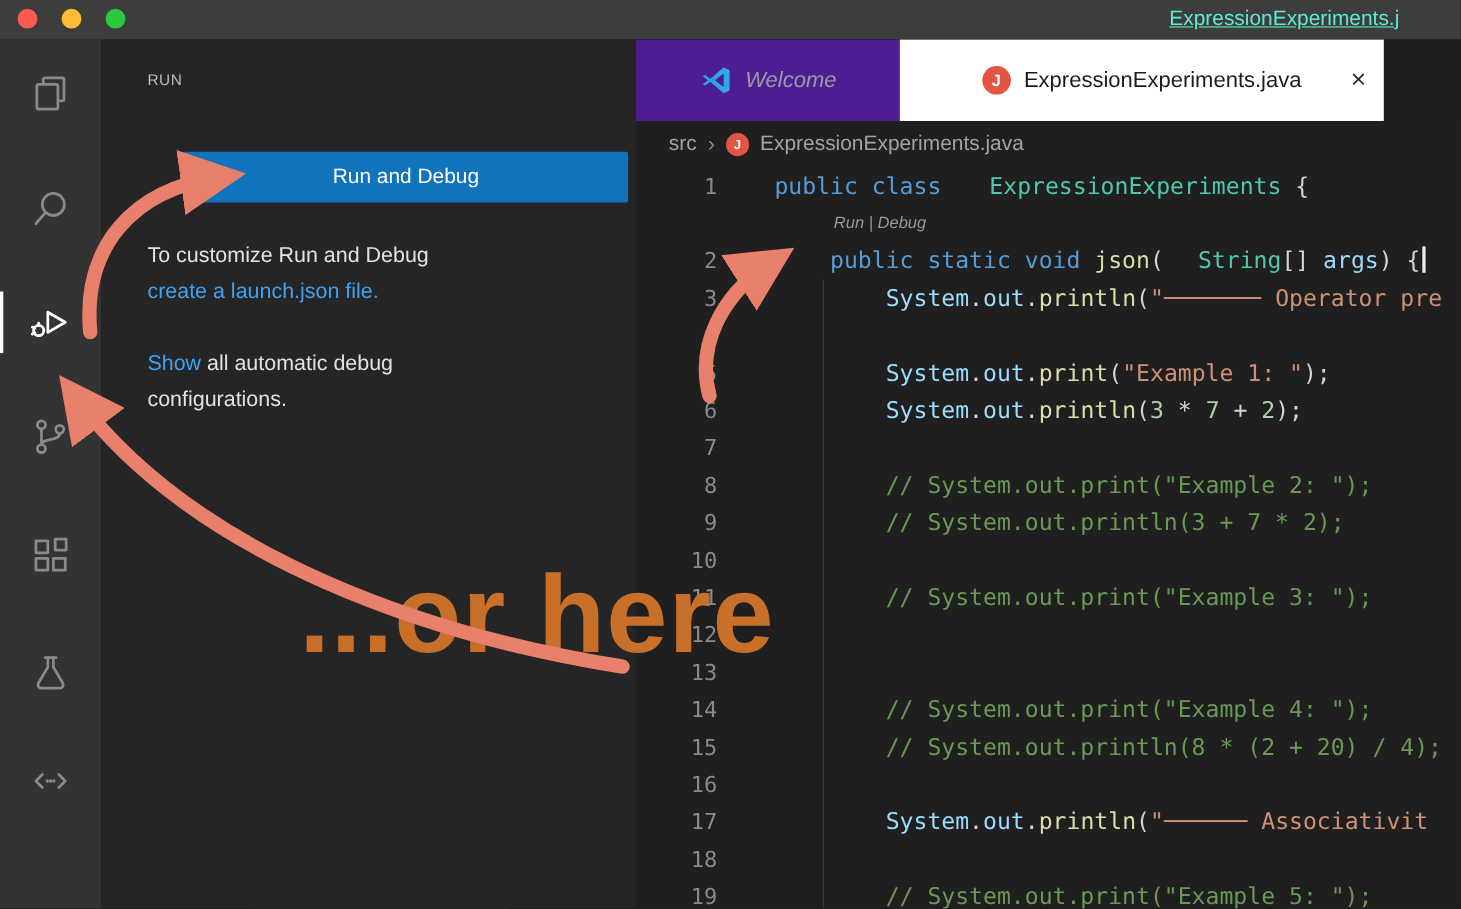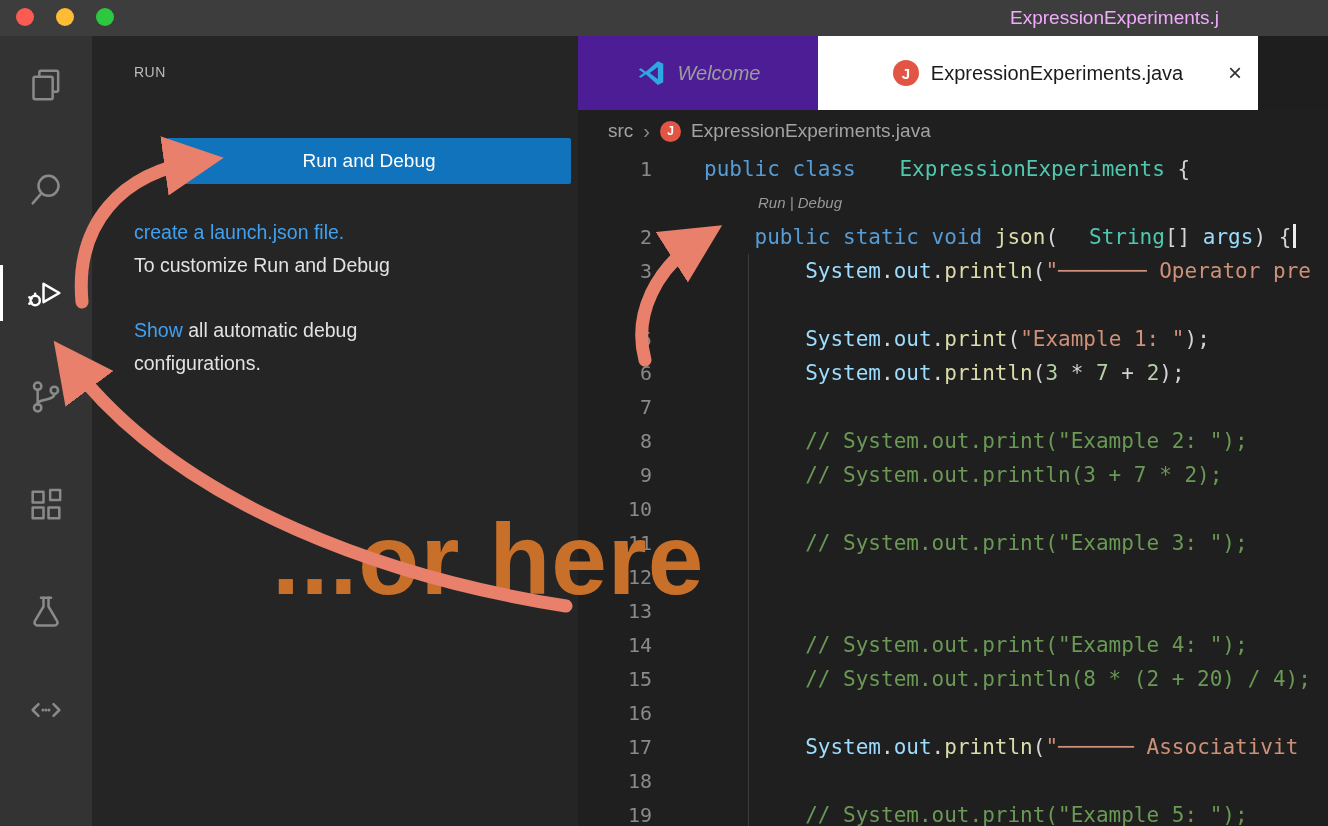--- a/index.html
+++ b/index.html
@@ -6,21 +6,21 @@
   body{width:1328px;height:826px;overflow:hidden;background:#1f1f1f;
        font-family:"Liberation Sans","DejaVu Sans",sans-serif;position:relative;}
   #root{position:absolute;inset:0;width:1328px;height:826px;overflow:hidden;}
 
   
   .titlebar{position:absolute;top:0;left:0;width:1328px;height:36px;background:#3d3d3d;}
   .light{position:absolute;top:8px;width:18px;height:18px;border-radius:50%;}
   .light.red{left:16px;background:var(--c-traffic_red);}
   .light.yellow{left:56px;background:var(--c-traffic_yellow);}
   .light.green{left:96px;background:var(--c-traffic_green);}
-  .window-title{position:absolute;left:1010px;top:7px;font-size:19px;color:#f0abfc;white-space:nowrap;}
+  .window-title{position:absolute;left:1063px;top:7px;font-size:19px;color:#5eead4;white-space:nowrap;text-decoration:underline;}
 
   
   .activitybar{position:absolute;top:36px;left:0;width:92px;height:790px;background:#333333;}
   .ab-item{position:absolute;left:0;width:92px;height:64px;display:flex;align-items:center;justify-content:center;}
   .ab-item svg{width:40px;height:40px;stroke:#8a8a8a;fill:none;stroke-width:1.5;stroke-linecap:round;stroke-linejoin:round;}
   .ab-item.active svg{stroke:#ffffff;}
   .ab-item.active::before{content:'';position:absolute;left:0;top:4px;width:3px;height:56px;background:#ffffff;}
 
   
   .sidebar{position:absolute;top:36px;left:92px;width:486px;height:790px;background:#252526;}
@@ -136,22 +136,22 @@
         <circle cx="12" cy="12" r="0.9" fill="#8a8a8a" stroke="none"></circle>
         <circle cx="13.8" cy="12" r="0.9" fill="#8a8a8a" stroke="none"></circle>
       </svg>
     </div>
   </div>
 
   <div class="sidebar">
     <div class="sidebar-header">RUN</div>
     <button class="run-btn">Run and Debug</button>
     <div class="side-para p1">
+      <div>To customize Run and Debug</div>
       <div><span class="link">create a launch.json file.</span></div>
-      <div>To customize Run and Debug</div>
     </div>
     <div class="side-para p2"><span class="link">Show</span><span> all automatic debug configurations.</span></div>
   </div>
 
   <div class="editor">
 
     <div class="tabbar">
       <div class="tab tab-welcome">
         <svg viewBox="0 0 24 24" width="30" height="30">
           <path fill="#2FA8E0" fill-rule="evenodd" d="M17.5 2.5 L7.8 11 L4 8.2 L2.2 9.1 L6.2 12 L2.2 14.9 L4 15.8 L7.8 13 L17.5 21.5 L21.8 19.4 L21.8 4.6 Z

